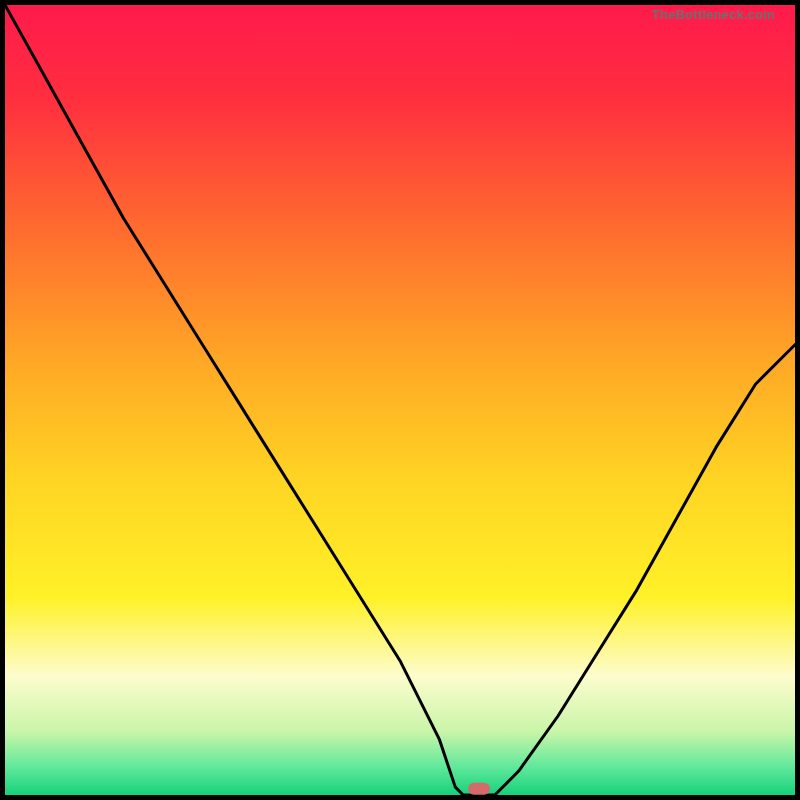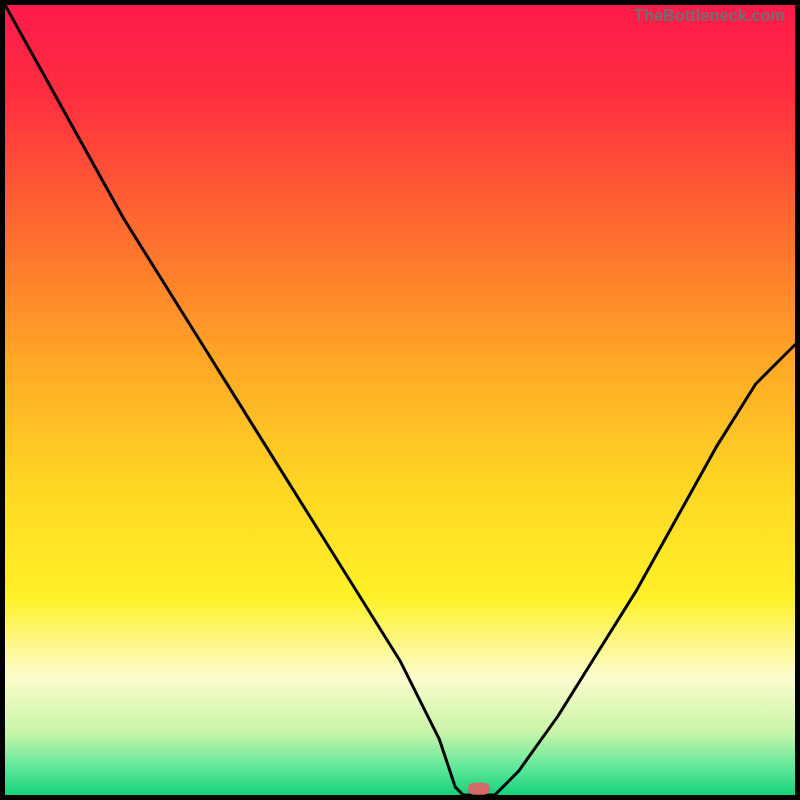--- a/index.html
+++ b/index.html
@@ -21,22 +21,22 @@
   .plot-area {
     position: absolute;
     left: 0;
     top: 0;
     right: 0;
     bottom: 0;
   }
   .watermark {
     position: absolute;
     top: 2px;
-    right: 10px;
-    font-size: 16px;
+    right: 20px;
+    font-size: 13px;
     font-weight: 600;
     color: #6f6f6f;
     letter-spacing: 0.2px;
     z-index: 10;
   }
   svg {
     display: block;
   }
 </style>
 </head>

